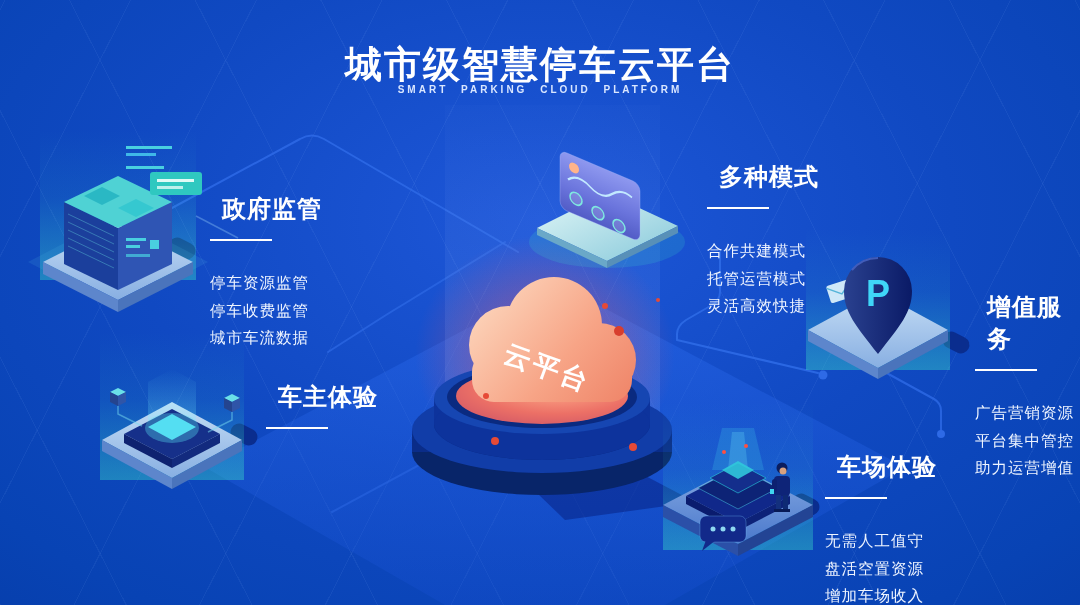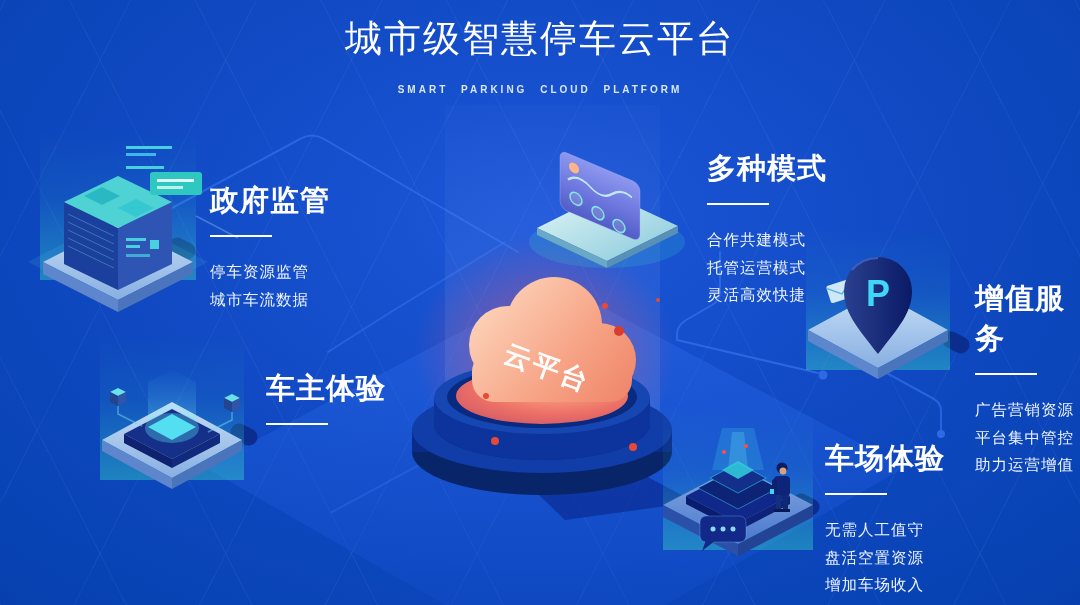--- a/index.html
+++ b/index.html
@@ -15,31 +15,31 @@
       repeating-linear-gradient(63deg,  rgba(150,190,255,.07) 0 1px, transparent 1px 112px),
       repeating-linear-gradient(-63deg, rgba(150,190,255,.07) 0 1px, transparent 1px 112px);
   }
   .floor {
     position:absolute; left:205px; top:282px; width:700px; height:386px;
     clip-path:polygon(50% 0, 100% 48%, 50% 100%, 0 48%);
     background:linear-gradient(180deg, rgba(45,110,240,.42), rgba(18,70,205,.22));
   }
   .scene { position:absolute; left:0; top:0; }
   .page-title {
-    position:absolute; top:14px; left:0; width:100%; text-align:center;
-    font-size:37px; font-weight:normal; color:#ffffff; letter-spacing:2px;
+    position:absolute; top:40px; left:0; width:100%; text-align:center;
+    font-size:37px; font-weight:bold; color:#ffffff; letter-spacing:2px;
   }
   .page-subtitle {
     position:absolute; top:84px; left:0; width:100%; text-align:center;
     font-size:10px; font-weight:bold; color:#d9e6ff; letter-spacing:3px; word-spacing:7px;
   }
   .section { position:absolute; }
-  .section h2 { margin:0; font-size:29px; font-weight:bold; color:#ffffff; letter-spacing:1px; }
+  .section h2 { margin:12px; font-size:24px; font-weight:bold; color:#ffffff; letter-spacing:1px; }
   .section .rule { width:62px; height:2px; background:#ffffff; margin-top:14px; }
-  .section ul { list-style:none; margin:21px 0 0 0; padding:0; }
+  .section ul { list-style:none; margin:28px 0 0 0; padding:0; }
   .section li { font-size:15.5px; line-height:27.5px; color:#eef4ff; letter-spacing:1px; }
   .sec-gov   { left:210px; top:181px; }
   .sec-owner { left:266px; top:369px; }
   .sec-modes { left:707px; top:149px; }
   .sec-value { left:975px; top:279px; }
   .sec-lot   { left:825px; top:439px; }
   .node {
     position:absolute; width:28px; height:17px; border-radius:9px;
     background:#0a2d8e; transform:rotate(27deg);
   }
@@ -278,20 +278,21 @@
   </svg>
 
   <div class="page-title">城市级智慧停车云平台</div>
   <div class="page-subtitle">SMART PARKING CLOUD PLATFORM</div>
 
   <div class="section sec-gov">
     <h2>政府监管</h2>
     <div class="rule"></div>
     <ul>
       <li>停车资源监管</li>
+      <li>停车收费监管</li>
       <li>城市车流数据</li>
     </ul>
   </div>
 
   <div class="section sec-owner">
     <h2>车主体验</h2>
     <div class="rule"></div>
   </div>
 
   <div class="section sec-modes">

